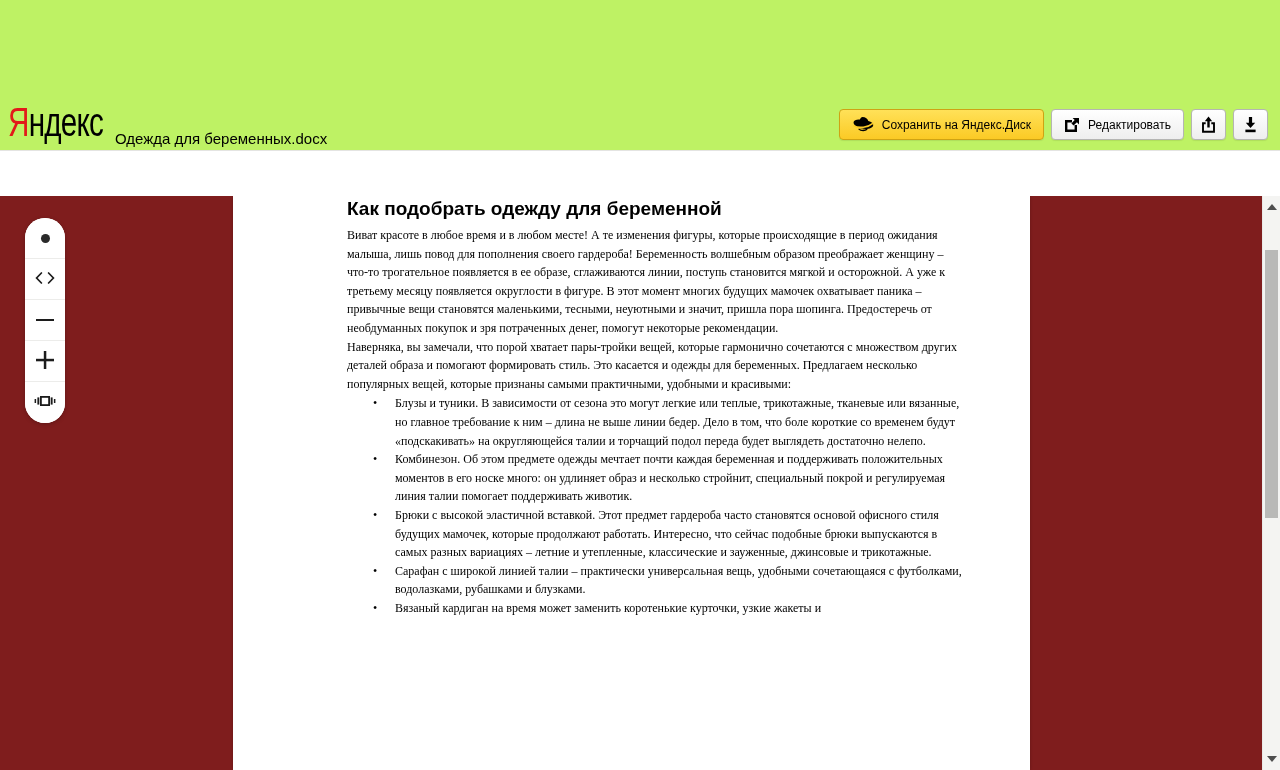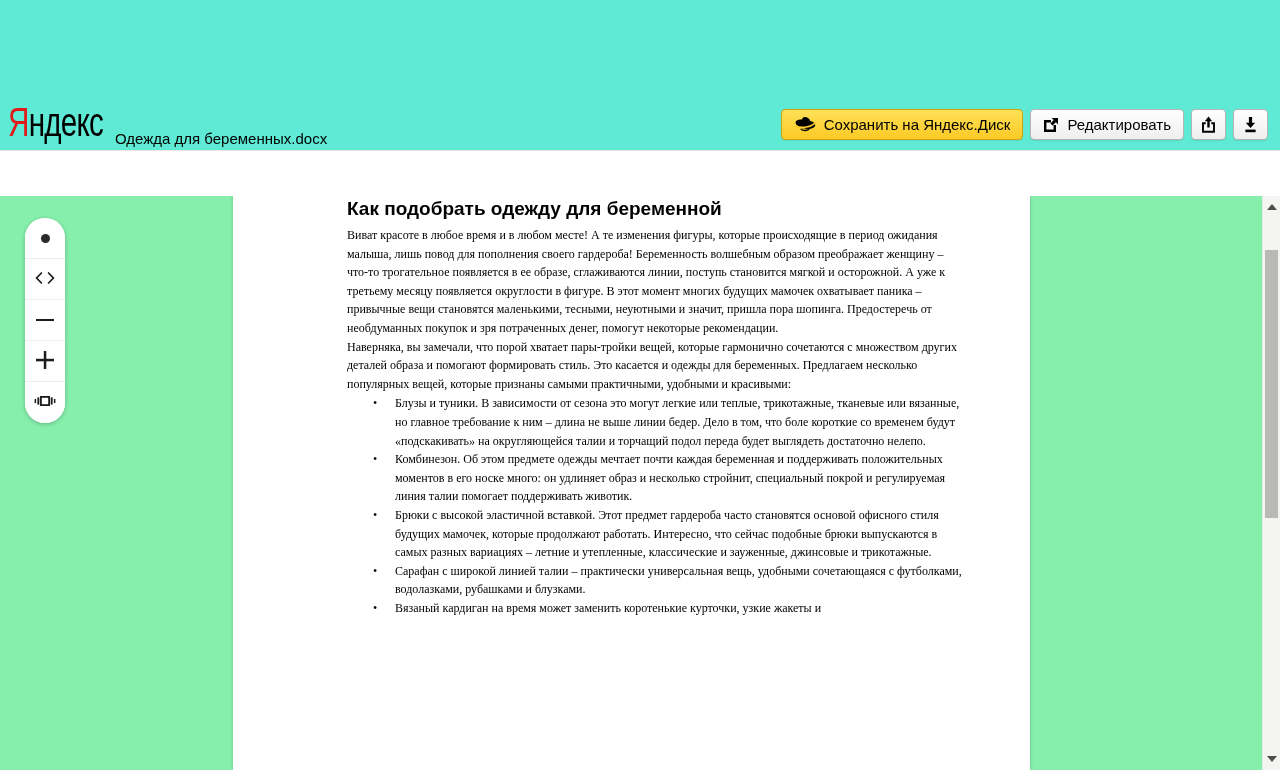--- a/index.html
+++ b/index.html
@@ -1,40 +1,40 @@
 <!DOCTYPE html>
 <html><head>
 <meta charset="utf-8">
 <style>
   * { margin:0; padding:0; box-sizing:border-box; }
   html,body { width:1280px; height:770px; overflow:hidden; background:#fff;
               font-family:"Liberation Sans", sans-serif; }
 
   
   .header { position:absolute; left:0; top:0; width:1280px; height:151px;
-            background:#5eead4; border-bottom:1px solid #e4e4e2; }
+            background:#bef264; border-bottom:1px solid #e4e4e2; }
   .logo { position:absolute; left:8px; top:100px; font-size:40px; font-weight:400;
           letter-spacing:-1px; transform:scaleX(.74); transform-origin:left top;
           cursor:pointer; white-space:nowrap; color:#000; }
   .logo .ya { color:#e21a1a; }
   .filename { position:absolute; left:115px; top:130px; font-size:15px; color:#000; }
 
   .actions { position:absolute; right:12px; top:109px; display:flex; gap:7px; align-items:center; }
   .btn { height:31px; display:flex; align-items:center; gap:8px; padding:0 12px;
-         font-family:"Liberation Sans",sans-serif; font-size:15px; color:#000;
+         font-family:"Liberation Sans",sans-serif; font-size:12px; color:#000;
          background:linear-gradient(#ffffff,#eeeeee); border:1px solid #b5b5b3;
          border-radius:4px; cursor:pointer; box-shadow:0 1px 1px rgba(0,0,0,.08); }
   .btn.yellow { background:linear-gradient(#ffe158,#fbca25); border-color:#cfa313; }
   .btn.iconbtn { padding:0 9px; }
   .btn svg { display:block; }
 
   
   .subheader { position:absolute; left:0; top:152px; width:1280px; height:44px; background:#fff; }
   .viewer { position:absolute; left:0; top:196px; width:1280px; height:574px;
-            background:#86efac; overflow:hidden; }
+            background:#7f1d1d; overflow:hidden; }
 
   .page { position:absolute; left:233px; top:0; width:797px; height:574px;
           background:#fff; box-shadow:0 0 3px rgba(0,0,0,.22);
           padding:2px 63px 0 114px; color:#000; }
   .page h1 { font-family:"Liberation Sans",sans-serif; font-size:19px; line-height:22px;
              font-weight:bold; margin:0 0 6px 0; }
   .page h2 { font-family:"Liberation Sans",sans-serif; font-size:17.5px; line-height:20px;
              font-weight:bold; margin:13px 0 6px 0; }
   .page p, .page li { font-family:"Liberation Serif", serif; font-size:12px; line-height:18.6px; }
   .page ul { list-style:none; margin:1px 0 0 0; }

